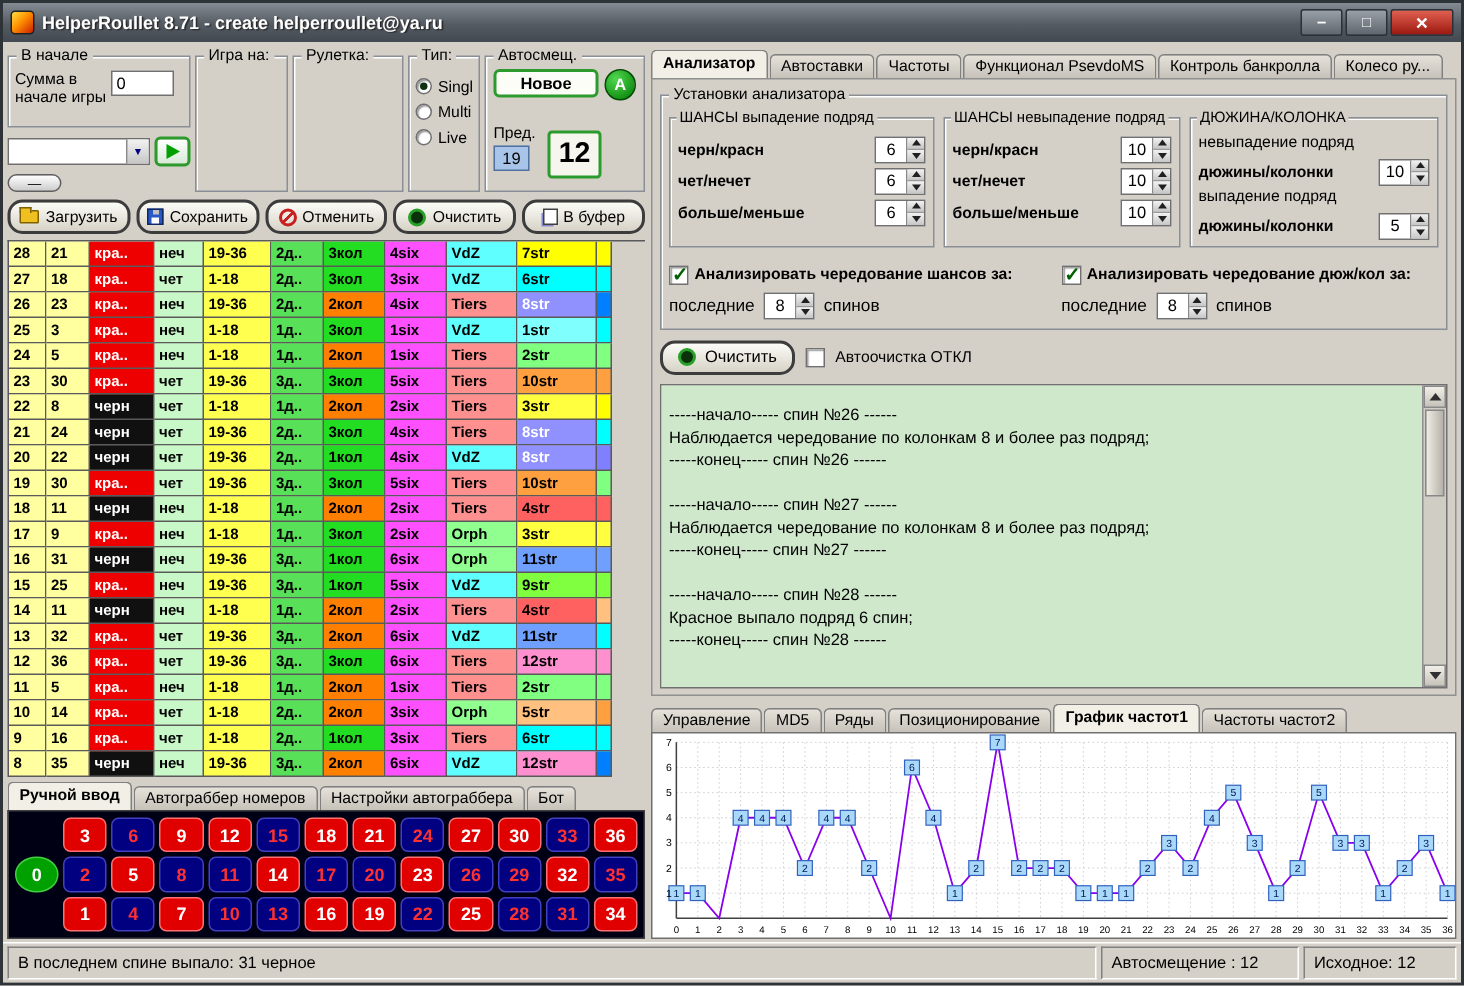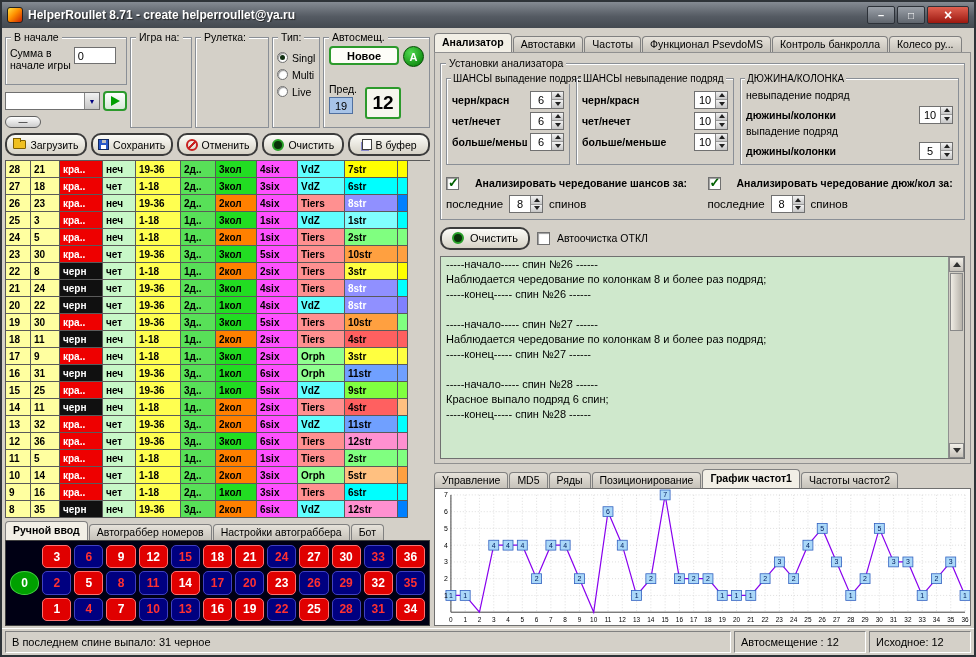--- a/index.html
+++ b/index.html
@@ -83,46 +83,46 @@
   .np-zero{background:#00a000;color:#fff;border-radius:50%;border-color:#40d040}
   
   .statusbar{height:27px;flex:0 0 auto;display:flex;gap:3px;padding:2px 3px;background:#d4d0c8;border-top:1px solid #fff}
   .sb-cell{border:1px solid;border-color:#808080 #fff #fff #808080;font-size:11px;display:flex;align-items:center;padding:0 6px;white-space:nowrap;overflow:hidden}
   .sb-left{flex:1}.sb-mid{width:132px}.sb-right{width:102px}
   
   .tab-page{flex:1;border:1px solid #909090;background:#d4d0c8;padding:4px 5px;display:flex;flex-direction:column;min-height:0}
   .fs-settings{margin-top:6px;padding:10px 5px 6px;flex:0 0 auto}
   .groups-row{display:flex;gap:6px;align-items:stretch}
   .sub-group{position:relative;border:1px solid #8a8f96;box-shadow:inset 1px 1px 0 #fff;padding:10px 5px 3px;margin-top:4px}
-  .sub-group:nth-child(1){width:124px}
+  .sub-group:nth-child(1){width:177px}
   .sub-group:nth-child(2){width:158px}
   .sub-group:nth-child(3){flex:1}
   .sub-cap{position:absolute;top:-6px;left:4px;background:#d4d0c8;font-size:10px;padding:0 2px;white-space:nowrap}
   .spin-row{display:flex;align-items:center;justify-content:space-between;height:21px;gap:3px}
   .spin-label{font-size:10.5px;font-weight:bold;white-space:nowrap;overflow:hidden}
   .cap-row{font-size:10.5px;height:15px;white-space:nowrap}
   .spinbox{display:flex;height:18px;border:1px solid #707070;background:#fff;flex:0 0 auto}
   .spin-val{width:20px;display:flex;align-items:center;justify-content:center;font-size:11px}
   .spin-btns{width:12px;display:flex;flex-direction:column;border-left:1px solid #888}
   .spin-up,.spin-down{flex:1;background:linear-gradient(#f2f2f2,#c6c6c6);display:flex;align-items:center;justify-content:center;border-bottom:1px solid #999}
   .spin-down{border-bottom:none}
   .spin-up::before{content:"";border-left:3px solid transparent;border-right:3px solid transparent;border-bottom:4px solid #202020}
   .spin-down::before{content:"";border-left:3px solid transparent;border-right:3px solid transparent;border-top:4px solid #202020}
   .alt-row{display:flex;gap:10px;margin-top:12px}
   .alt-block{flex:1;min-width:0}
-  .alt-line1{display:flex;align-items:flex-start;gap:16px}
+  .alt-line1{display:flex;align-items:flex-start;gap:4px}
   .checkbox{width:13px;height:13px;background:#fff;border:1px solid #707070;box-shadow:inset 1px 1px 1px #999;position:relative;flex:0 0 auto;display:inline-block}
   .checkbox.checked::before{content:"✓";position:absolute;left:1px;top:-3px;font-size:13px;font-weight:bold;color:#006000}
   .alt-label{font-size:10.5px;font-weight:bold}
   .alt-line2{margin-top:5px;display:flex;align-items:center;gap:6px;font-size:11.5px;font-weight:normal}
   .clear-row{display:flex;align-items:center;gap:7px;margin-top:6px;height:24px;flex:0 0 auto}
   .clear-btn{display:flex;align-items:center;gap:6px;border:2px solid #3c3c3c;border-radius:10px;background:linear-gradient(#fcfcf8,#d6d2c6);font-size:11px;height:23px;padding:0 10px;font-family:inherit}
   .autoclean-label{font-size:10.5px}
   .log-wrap{display:flex;margin-top:6px;flex:1;min-height:0;border:1px solid #707070}
-  .log{flex:1;background:#cfe8cc;font-size:11px;padding:0 5px;overflow:hidden;line-height:15px}
+  .log{flex:1;background:#cfe8cc;font-size:11px;padding:13px 5px;overflow:hidden;line-height:15px}
   .scrollbar{width:16px;background:#d0cdc4;border-left:1px solid #909090;display:flex;flex-direction:column}
   .sb-up,.sb-down{height:15px;background:linear-gradient(#f2efe8,#c6c2ba);border:1px solid #888;display:flex;align-items:center;justify-content:center;flex:0 0 auto}
   .sb-up::before{content:"";border-left:4px solid transparent;border-right:4px solid transparent;border-bottom:5px solid #303030}
   .sb-down::before{content:"";border-left:4px solid transparent;border-right:4px solid transparent;border-top:5px solid #303030}
   .sb-thumb{flex:0 0 58px;margin:1px;background:linear-gradient(90deg,#efece4,#b6b2aa);border:1px solid #888}
   .sb-track{flex:1}
   .bottom-tabs{margin-top:4px}
   .chart-wrap{flex:0 0 138px;border:1px solid #707070;background:#fff;min-height:0}
   svg{display:block;width:100%;height:100%}
 </style>

